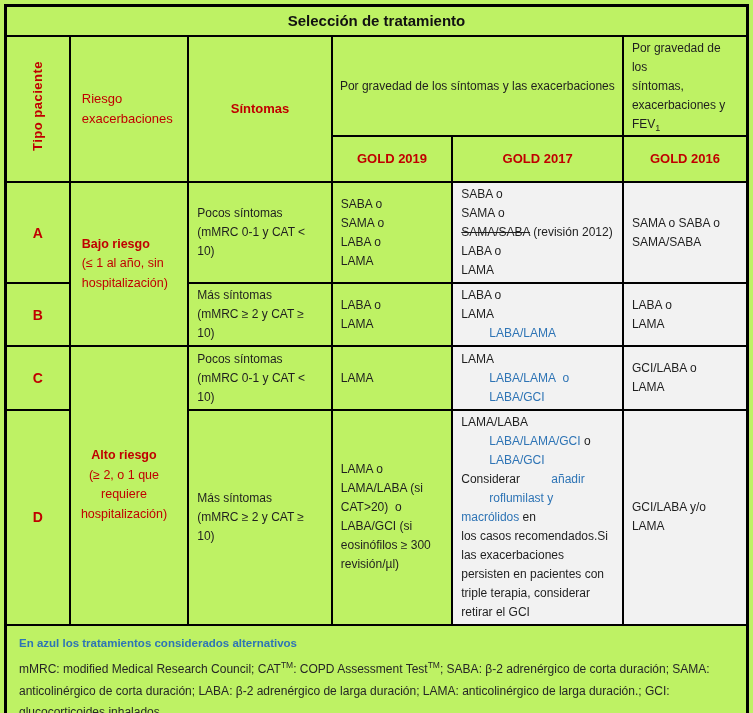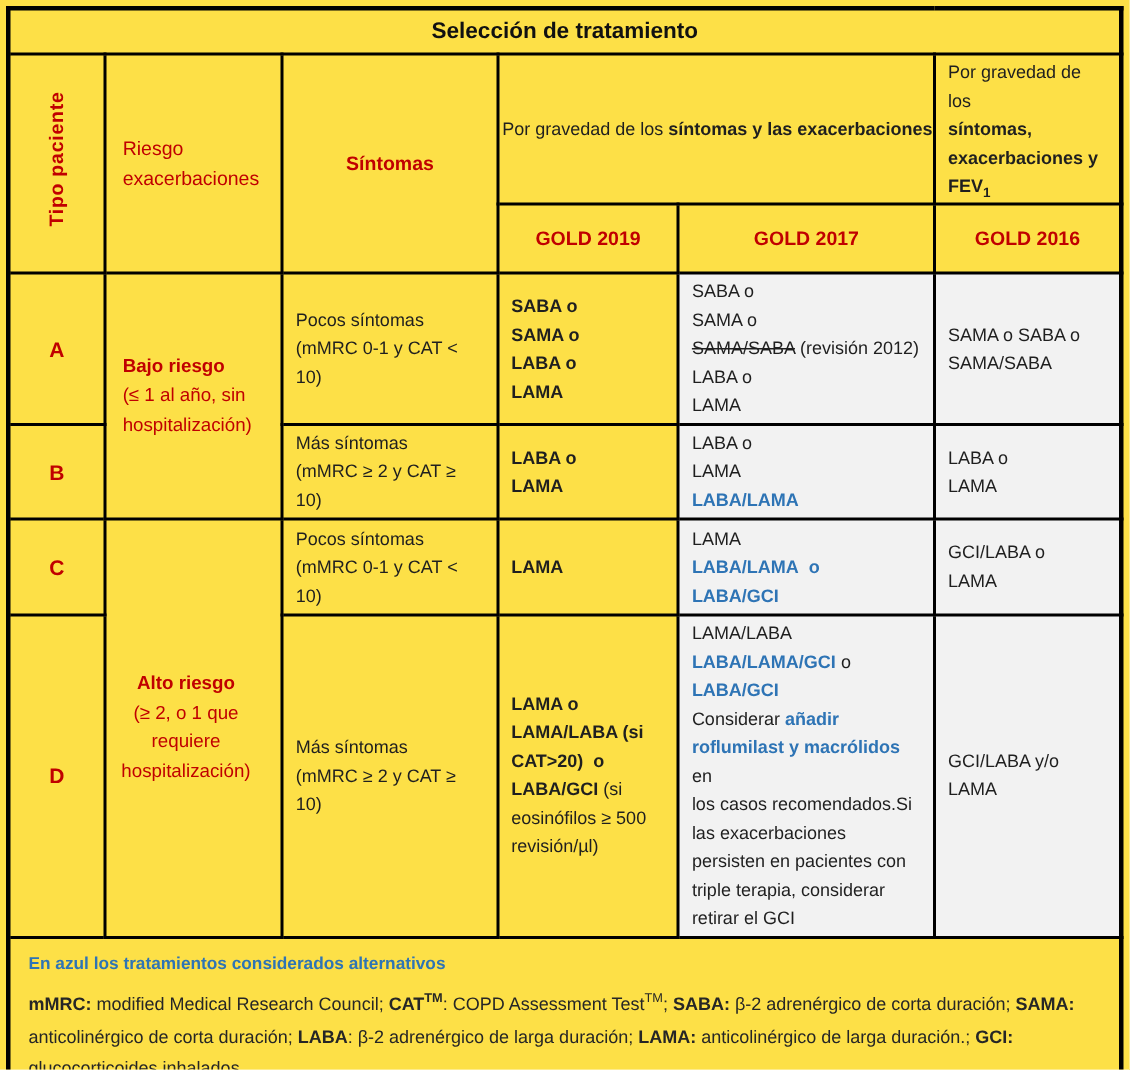--- a/index.html
+++ b/index.html
@@ -1,18 +1,18 @@
 <!DOCTYPE html>
 <html><head>
 <meta charset="utf-8">
 <style>
   * { box-sizing: border-box; }
   html,body { margin:0; padding:0; background:#fff; }
   body { font-family:"Liberation Sans","DejaVu Sans",sans-serif; color:#1f1f1f; }
-  .page { width:753px; height:713px; padding:4px; background:#fde047; }
+  .page { width:753px; height:713px; padding:4px; background:#bef264; }
   table.sel { border-collapse:collapse; table-layout:fixed; width:745px; border:3px solid #000; }
   td { border:2px solid #000; padding:2px 8px; font-size:12px; line-height:1.58; vertical-align:middle; }
 
   
   col.w-tipo{width:64px} col.w-riesgo{width:118px} col.w-sint{width:143px}
   col.w-g19{width:120px} col.w-g17{width:170px} col.w-g16{width:124px}
 
   
   tr.r-title td{height:30px}
   tr.r-head1 td{height:84px}
@@ -34,23 +34,23 @@
   .c-gold { color:#C00000; font-weight:bold; font-size:13px; text-align:center;margin-left:34px; }
 
   .c-letter { color:#C00000; font-weight:bold; font-size:14px; text-align:center; }
   .c-risk { color:#C00000; font-size:12.5px; }
   .c-risk.low { padding-left:11px; }
   .c-risk.high { text-align:center; padding-left:4px; padding-right:14px; }
   .gray { background:#F2F2F2; }
   .cell { }
 
   
-  .b { font-weight:bold; }
+  .b { font-weight:normal; }
   .rb { font-weight:bold; }
-  .blue { color:#2E74B5; font-weight:bold; }
+  .blue { color:#2E74B5; font-weight:normal;margin-left:28px; }
   .strike { text-decoration:line-through; }
   sub { font-size:9px; line-height:0; }
   sup { font-size:8.5px; line-height:0; }
 
   .footcell { vertical-align:top; padding:8px 12px 4px 12px; }
   .legend { color:#2E74B5; font-weight:bold; font-size:11.5px; margin-bottom:7px; }
   .abbr { font-size:12px; line-height:1.82; color:#262626; }
 </style>
 </head>
 <body>
@@ -109,21 +109,21 @@
       <td rowspan="2" class="c-risk high"><span class="rb">Alto riesgo</span><br><span>(≥ 2, o 1 que</span><br><span>requiere</span><br><span>hospitalización)</span></td>
       <td class="cell"><span>Pocos síntomas</span><br><span>(mMRC 0-1 y CAT &lt; 10)</span></td>
       <td class="cell"><span class="b">LAMA</span></td>
       <td class="cell gray"><span>LAMA</span><br><span class="blue">LABA/LAMA&nbsp; o</span><br><span class="blue">LABA/GCI</span></td>
       <td class="cell gray"><span>GCI/LABA o</span><br><span>LAMA</span></td>
     </tr>
 
     <tr class="r-d">
       <td class="c-letter">D</td>
       <td class="cell"><span>Más síntomas</span><br><span>(mMRC ≥ 2 y CAT ≥ 10)</span></td>
-      <td class="cell"><span class="b">LAMA o</span><br><span class="b">LAMA/LABA (si</span><br><span class="b">CAT&gt;20)&nbsp; o</span><br><span class="b">LABA/GCI </span><span>(si</span><br><span>eosinófilos ≥ 500</span><br><span>revisión/µl)</span></td>
+      <td class="cell"><span class="b">LAMA o</span><br><span class="b">LAMA/LABA (si</span><br><span class="b">CAT&gt;20)&nbsp; o</span><br><span class="b">LABA/GCI </span><span>(si</span><br><span>eosinófilos ≥ 300</span><br><span>revisión/µl)</span></td>
       <td class="cell gray"><span>LAMA/LABA</span><br><span class="blue">LABA/LAMA/GCI</span><span> o</span><br><span class="blue">LABA/GCI</span><br><span>Considerar </span><span class="blue">añadir</span><br><span class="blue">roflumilast y macrólidos</span><span> en</span><br><span>los casos recomendados.Si</span><br><span>las exacerbaciones</span><br><span>persisten en pacientes con</span><br><span>triple terapia, considerar</span><br><span>retirar el GCI</span></td>
       <td class="cell gray"><span>GCI/LABA y/o</span><br><span>LAMA</span></td>
     </tr>
 
     <tr class="r-foot">
       <td colspan="6" class="footcell">
         <div class="legend">En azul los tratamientos considerados alternativos</div>
         <div class="abbr"><span class="b">mMRC:</span><span> modified Medical Research Council; </span><span class="b">CAT</span><sup class="b">TM</sup><span>: COPD Assessment Test</span><sup>TM</sup><span>; </span><span class="b">SABA:</span><span> β-2 adrenérgico de corta duración; </span><span class="b">SAMA:</span><span> anticolinérgico de corta duración; </span><span class="b">LABA</span><span>: β-2 adrenérgico de larga duración; </span><span class="b">LAMA:</span><span> anticolinérgico de larga duración.; </span><span class="b">GCI:</span><span> glucocorticoides inhalados</span></div>
       </td>
     </tr>

